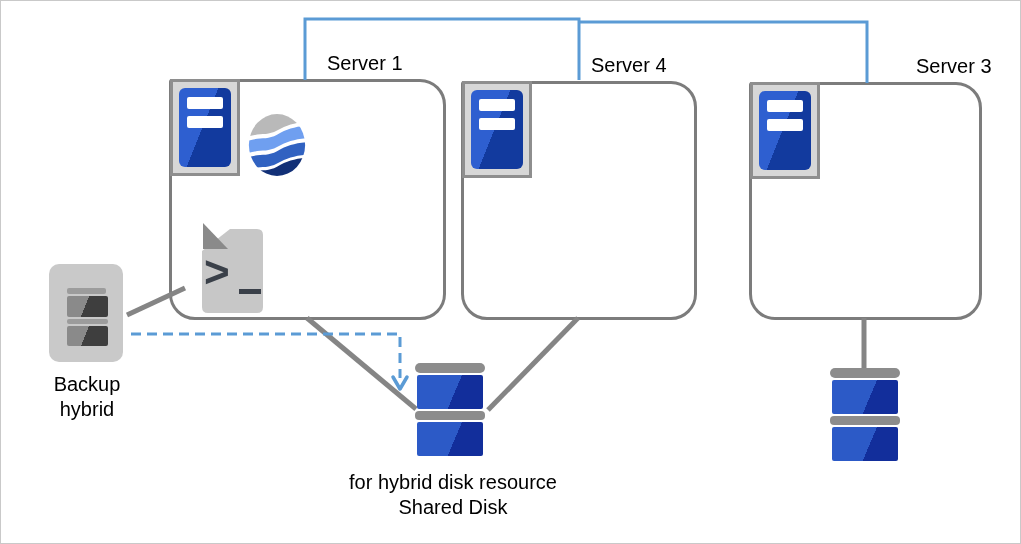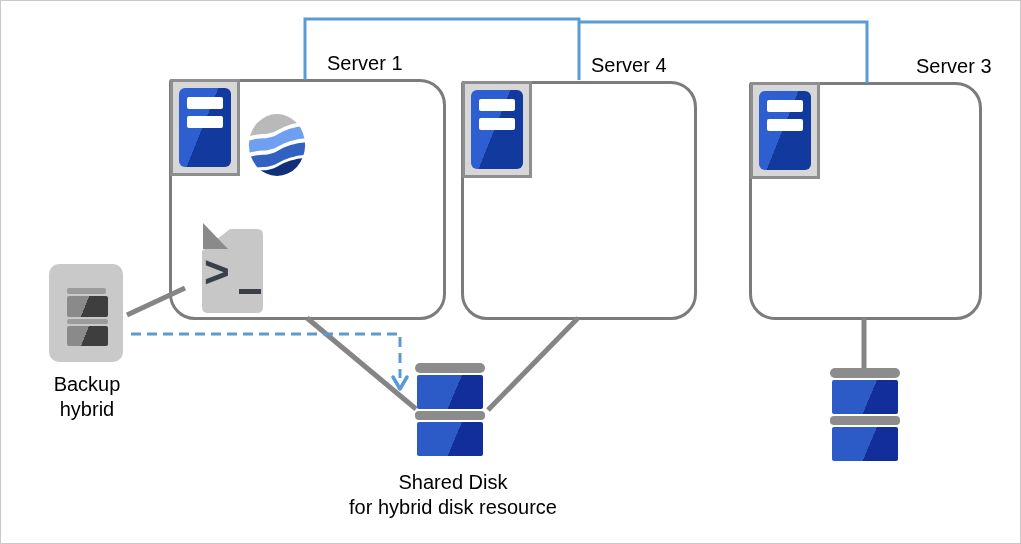--- a/index.html
+++ b/index.html
@@ -146,22 +146,22 @@
     <div>hybrid</div>
   </div>
 
   <div class="disk" style="left:414px;top:362px;">
     <div class="cap"></div>
     <div class="body"></div>
     <div class="bar"></div>
     <div class="body"></div>
   </div>
   <div class="lbl center" style="left:332px;top:469px;width:240px;">
+    <div>for hybrid disk resource</div>
     <div>Shared Disk</div>
-    <div>for hybrid disk resource</div>
   </div>
 
   <div class="disk" style="left:829px;top:367px;">
     <div class="cap"></div>
     <div class="body"></div>
     <div class="bar"></div>
     <div class="body"></div>
   </div>
 
 </div>

